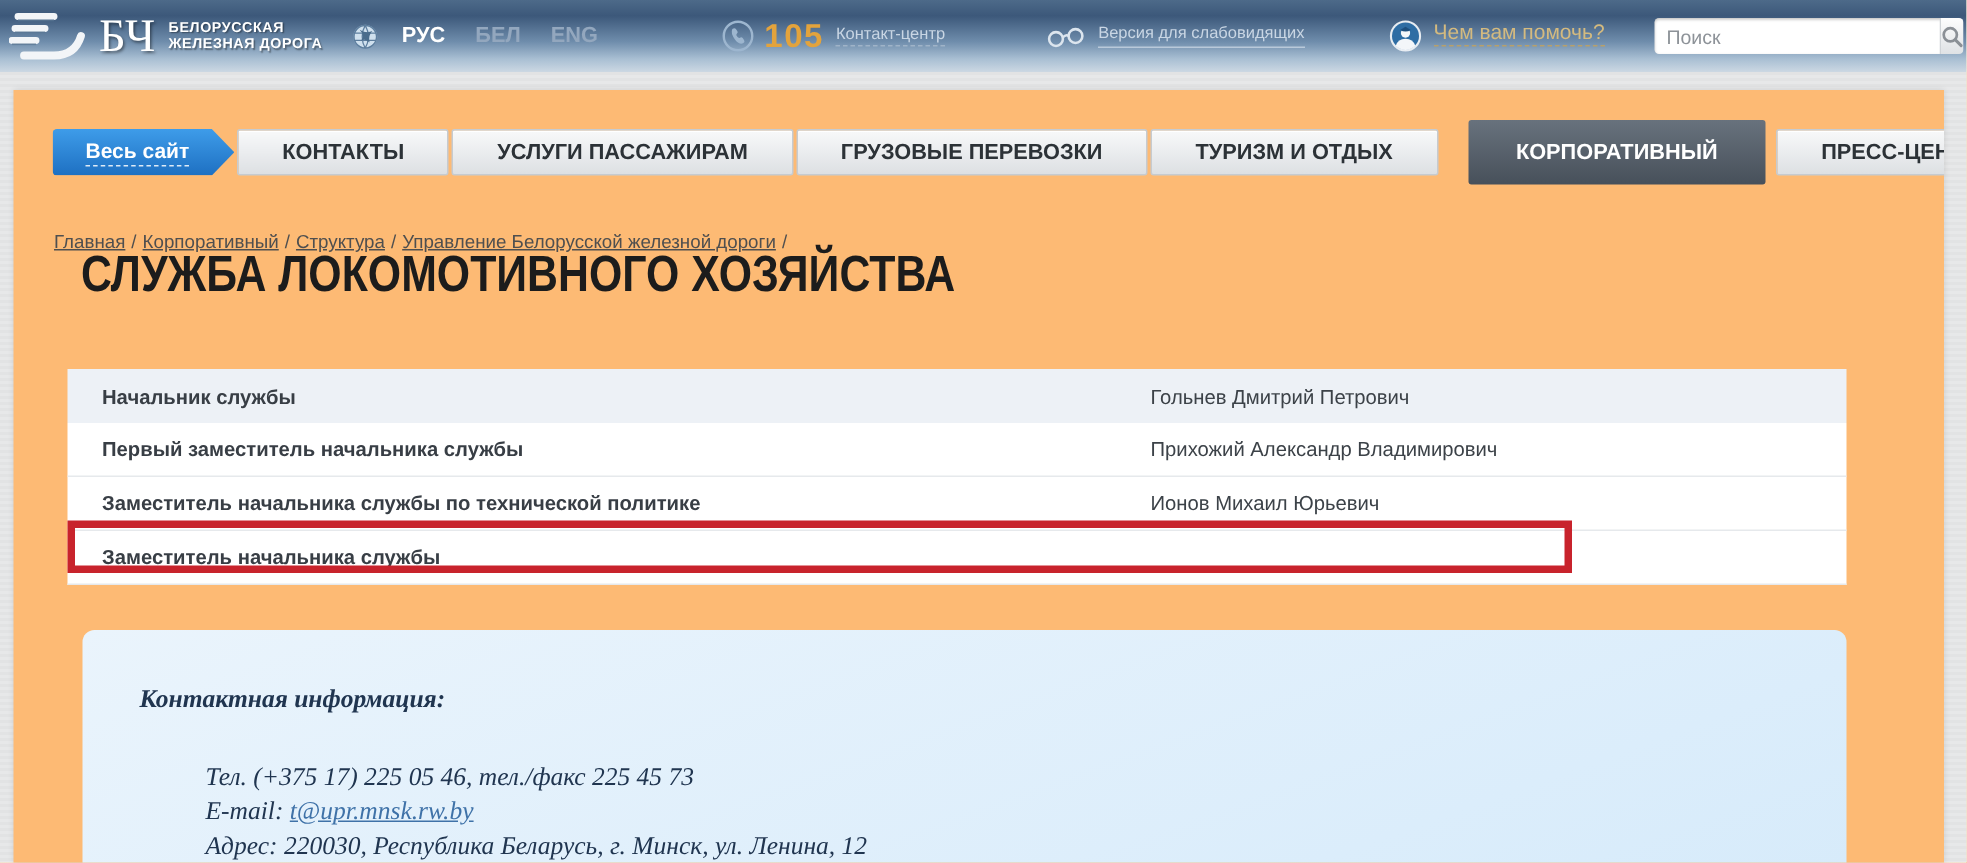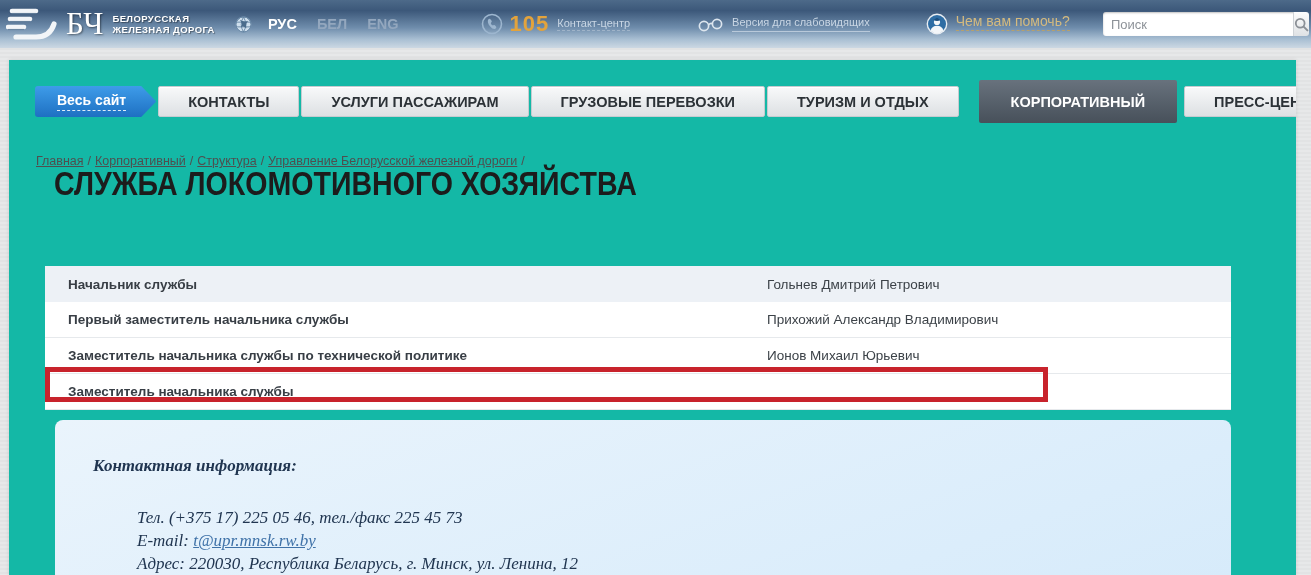--- a/index.html
+++ b/index.html
@@ -52,21 +52,21 @@
   .search-input::placeholder{ color:#8d9298; }
   .search-btn{
     width:30px; height:100%; border:none; cursor:pointer; border-radius:0 3px 3px 0;
     background:linear-gradient(180deg,#fdfdfd,#dfe2e5); border-left:1px solid #cfd3d7;
     display:flex; align-items:center; justify-content:center;
   }
 
   
   .panel{
     position:absolute; top:60px; left:9px; right:15px; bottom:0;
-    background:#14b8a6; overflow:hidden; box-shadow:0 0 4px rgba(0,0,0,.12);
+    background:#fdba74; overflow:hidden; box-shadow:0 0 4px rgba(0,0,0,.12);
   }
 
   
   .tabs{ position:absolute; top:20px; left:26px; height:43px; display:flex; align-items:center; }
   .tab{
     height:31px; display:flex; align-items:center; justify-content:center;
     padding:0 29px; margin-right:2px; cursor:pointer;
     background:linear-gradient(180deg,#f8f9fa,#dde0e3);
     border:1px solid #c6cbd0; border-radius:2px;
     box-shadow:inset 0 1px 0 #fff;
@@ -92,21 +92,21 @@
   .crumb-sep{ margin:0 4px; text-decoration:none; }
 
   
   .page-title{
     position:absolute; top:104px; left:45px;
     font-size:34px; font-weight:bold; color:#1c1c1c; letter-spacing:0;
     transform:scaleX(.84); transform-origin:left center; white-space:nowrap;
   }
 
   
-  .staff{ position:absolute; top:206px; left:36px; width:1186px; }
+  .staff{ position:absolute; top:186px; left:36px; width:1186px; }
   .staff-row{
     display:grid; grid-template-columns:722px 1fr; align-items:center;
     height:36px; border-bottom:1px solid #e6e9ec; background:#fff;
   }
   .staff-row.alt{ background:#edf1f6; border-bottom:none; }
   .staff-pos{ font-size:13.5px; font-weight:bold; color:#383e45; padding-left:23px; }
   .staff-name{ font-size:13.5px; color:#3c4248; }
   .highlight-box{
     position:absolute; left:0; top:101px; width:1003px; height:35px;
     border:5px solid #c8232c; pointer-events:none;

